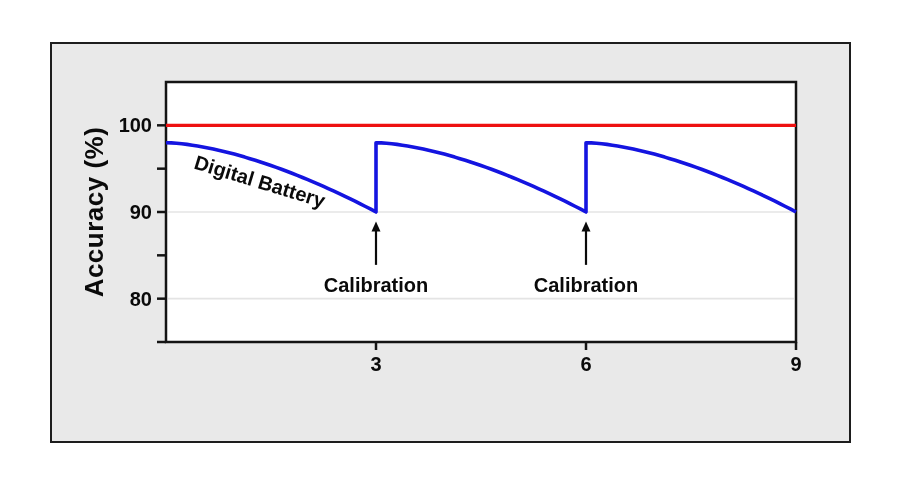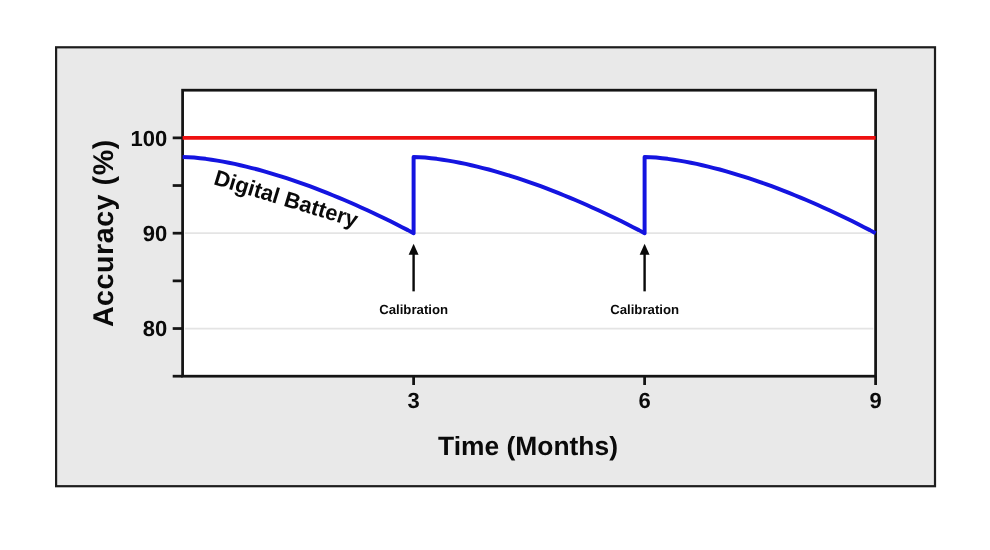--- a/index.html
+++ b/index.html
@@ -22,21 +22,21 @@
     left:480px;top:407px;font-size:24px;font-weight:700;
     transform:translate(-50%,-50%);
   }
   .series-label-red{left:201px;top:93px;font-size:20px;font-weight:600;}
   .series-label-blue{
     left:198px;top:152px;font-size:20px;font-weight:600;
     transform:rotate(17deg);transform-origin:0 0;
   }
   .calib-label{
     position:absolute;z-index:3;transform:translateX(-50%);
-    font-size:12px;font-weight:600;color:#0a0a0a;white-space:nowrap;line-height:1;
+    font-size:20px;font-weight:600;color:#0a0a0a;white-space:nowrap;line-height:1;
   }
   #chart text.tick{
     font-family:"Liberation Sans",sans-serif;font-weight:700;
     font-size:20px;fill:#0a0a0a;
   }
 </style>
 </head>
 <body>
 
 <div class="page">
@@ -65,19 +65,18 @@
       <line x1="166" x2="796" y1="125.33333333333333" y2="125.33333333333333" stroke="#ee1111" stroke-width="3.2"></line>
       <path d="M166.0,142.7L171.3,142.9L176.5,143.2L181.8,143.8L187.0,144.4L192.3,145.2L197.5,146.0L202.8,146.9L208.0,147.9L213.3,149.0L218.5,150.2L223.8,151.5L229.0,152.8L234.3,154.1L239.5,155.6L244.8,157.1L250.0,158.7L255.3,160.3L260.5,162.0L265.8,163.7L271.0,165.5L276.3,167.4L281.5,169.3L286.8,171.3L292.0,173.3L297.3,175.4L302.5,177.5L307.8,179.6L313.0,181.8L318.3,184.1L323.5,186.4L328.8,188.8L334.0,191.2L339.3,193.6L344.5,196.1L349.8,198.7L355.0,201.2L360.3,203.9L365.5,206.5L370.8,209.2L376.0,212.0L376.0,142.7L381.3,142.9L386.5,143.2L391.8,143.8L397.0,144.4L402.3,145.2L407.5,146.0L412.8,146.9L418.0,147.9L423.3,149.0L428.5,150.2L433.8,151.5L439.0,152.8L444.3,154.1L449.5,155.6L454.8,157.1L460.0,158.7L465.3,160.3L470.5,162.0L475.8,163.7L481.0,165.5L486.3,167.4L491.5,169.3L496.8,171.3L502.0,173.3L507.3,175.4L512.5,177.5L517.8,179.6L523.0,181.8L528.3,184.1L533.5,186.4L538.8,188.8L544.0,191.2L549.3,193.6L554.5,196.1L559.8,198.7L565.0,201.2L570.3,203.9L575.5,206.5L580.8,209.2L586.0,212.0L586.0,142.7L591.3,142.9L596.5,143.2L601.8,143.8L607.0,144.4L612.3,145.2L617.5,146.0L622.8,146.9L628.0,147.9L633.3,149.0L638.5,150.2L643.8,151.5L649.0,152.8L654.3,154.1L659.5,155.6L664.8,157.1L670.0,158.7L675.3,160.3L680.5,162.0L685.8,163.7L691.0,165.5L696.3,167.4L701.5,169.3L706.8,171.3L712.0,173.3L717.3,175.4L722.5,177.5L727.8,179.6L733.0,181.8L738.3,184.1L743.5,186.4L748.8,188.8L754.0,191.2L759.3,193.6L764.5,196.1L769.8,198.7L775.0,201.2L780.3,203.9L785.5,206.5L790.8,209.2L796.0,212.0" fill="none" stroke="#1414e0" stroke-width="3.6" stroke-linejoin="round" stroke-linecap="butt"></path>
       <line x1="376" x2="376" y1="264.8666666666666" y2="229.5333333333333" stroke="#0a0a0a" stroke-width="2.2"></line>
       <polygon points="371.5,231.5333333333333 380.5,231.5333333333333 376,221.5333333333333" fill="#0a0a0a"></polygon>
       <line x1="586" x2="586" y1="264.8666666666666" y2="229.5333333333333" stroke="#0a0a0a" stroke-width="2.2"></line>
       <polygon points="581.5,231.5333333333333 590.5,231.5333333333333 586,221.5333333333333" fill="#0a0a0a"></polygon>
     </svg>
 
   <div class="lbl ylabel">Accuracy (%)</div>
 
-  <div class="lbl xlabel">Time (Months)</div>
 
 
   <div class="lbl series-label-blue">Digital Battery</div>
 <div class="calib-label" style="left: 376px; top: 274.8px;">Calibration</div>
     <div class="calib-label" style="left: 586px; top: 274.8px;">Calibration</div>
   </div>
 
 </body></html>

